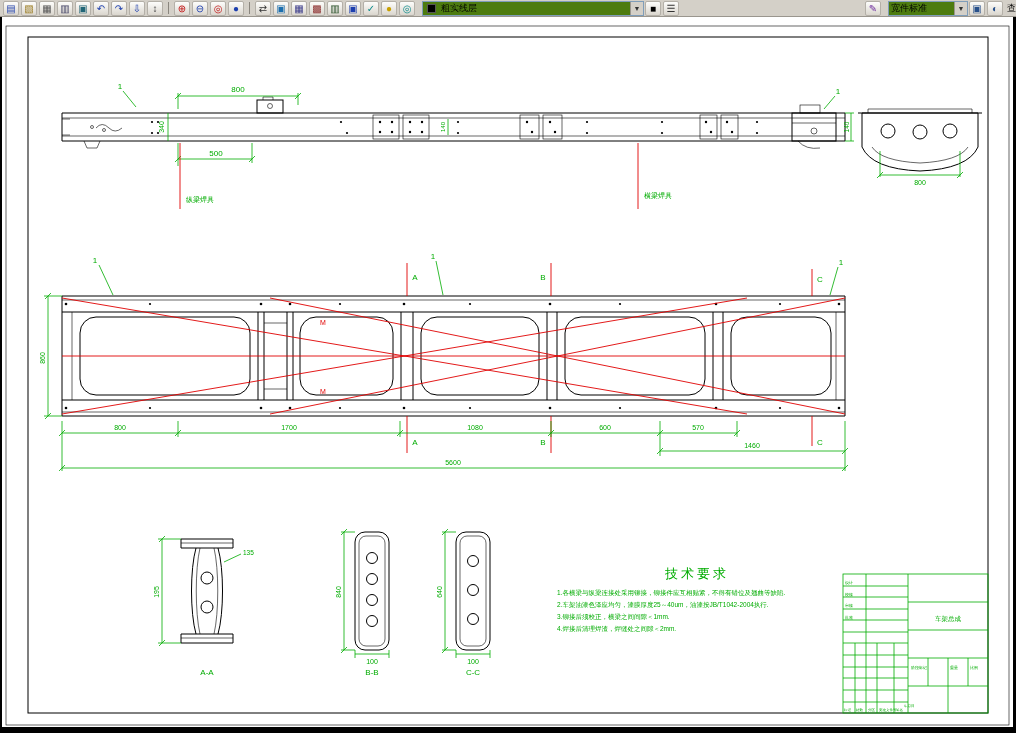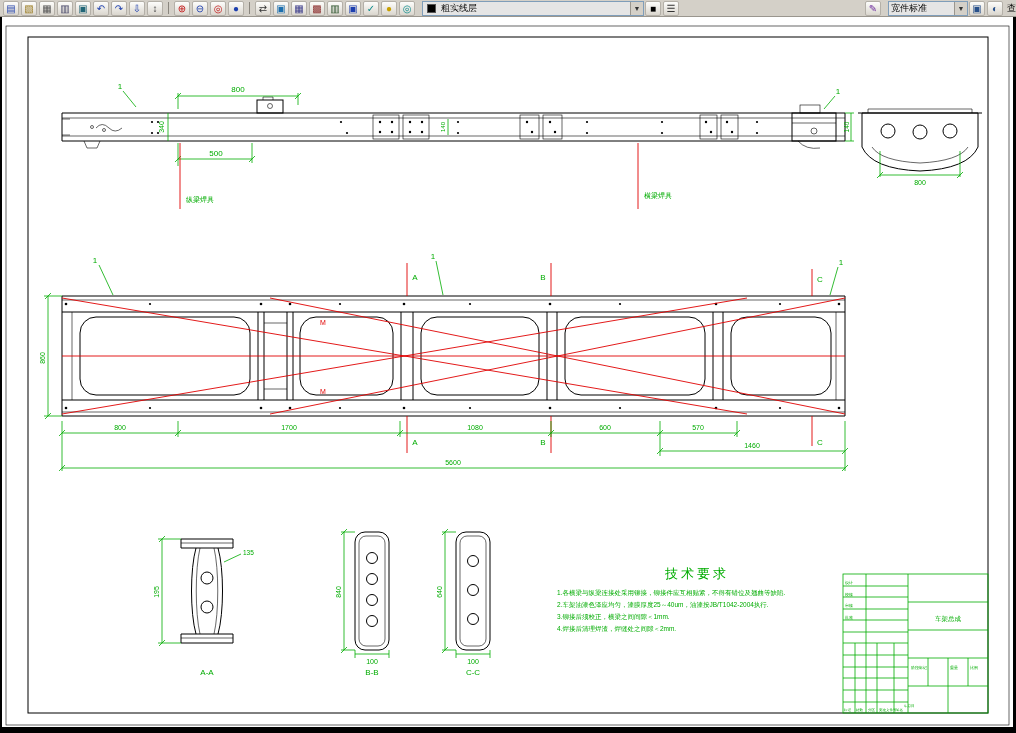--- a/index.html
+++ b/index.html
@@ -5,21 +5,21 @@
   html,body{margin:0;padding:0;background:#fff;width:1016px;height:733px;overflow:hidden;
     font-family:"Liberation Sans", sans-serif;}
   
   .toolbar{height:16px;background:#d4d0c8;border-bottom:1px solid #9a968e;
     display:flex;align-items:center;white-space:nowrap;overflow:hidden;padding-left:2px;}
   .tb-group{display:flex;align-items:center;}
   .tb-icon{display:inline-block;width:14px;height:13px;font-size:10px;line-height:13px;
     text-align:center;background:linear-gradient(#fdfdfb,#dad6ce);border:1px solid #b4b0a8;
     border-radius:2px;margin:0 1px;cursor:default;overflow:hidden;}
   .tb-sep{display:inline-block;width:1px;height:12px;background:#8a867e;margin:0 4px;}
-  .combo{display:flex;align-items:center;background:#e5e5e5;border:1px solid #7f9db9;
+  .combo{display:flex;align-items:center;background:#4d7c0f;border:1px solid #7f9db9;
     height:13px;font-size:9px;color:#000;margin-left:6px;}
   .combo-layer{width:220px;}
   .combo-style{width:78px;gap:9px;}
   .swatch{display:inline-block;width:7px;height:7px;background:#000;border:1px solid #555;
     margin:0 3px 0 4px;}
   .combo-text{flex:1;overflow:hidden;padding-left:2px;}
   .combo-arrow{width:12px;height:13px;background:#d4d0c8;border-left:1px solid #9a968e;
     font-size:7px;line-height:13px;text-align:center;color:#333;}
   .tb-spacer{flex:1;}
   .tb-partial{font-size:9px;margin-left:3px;color:#000;}

